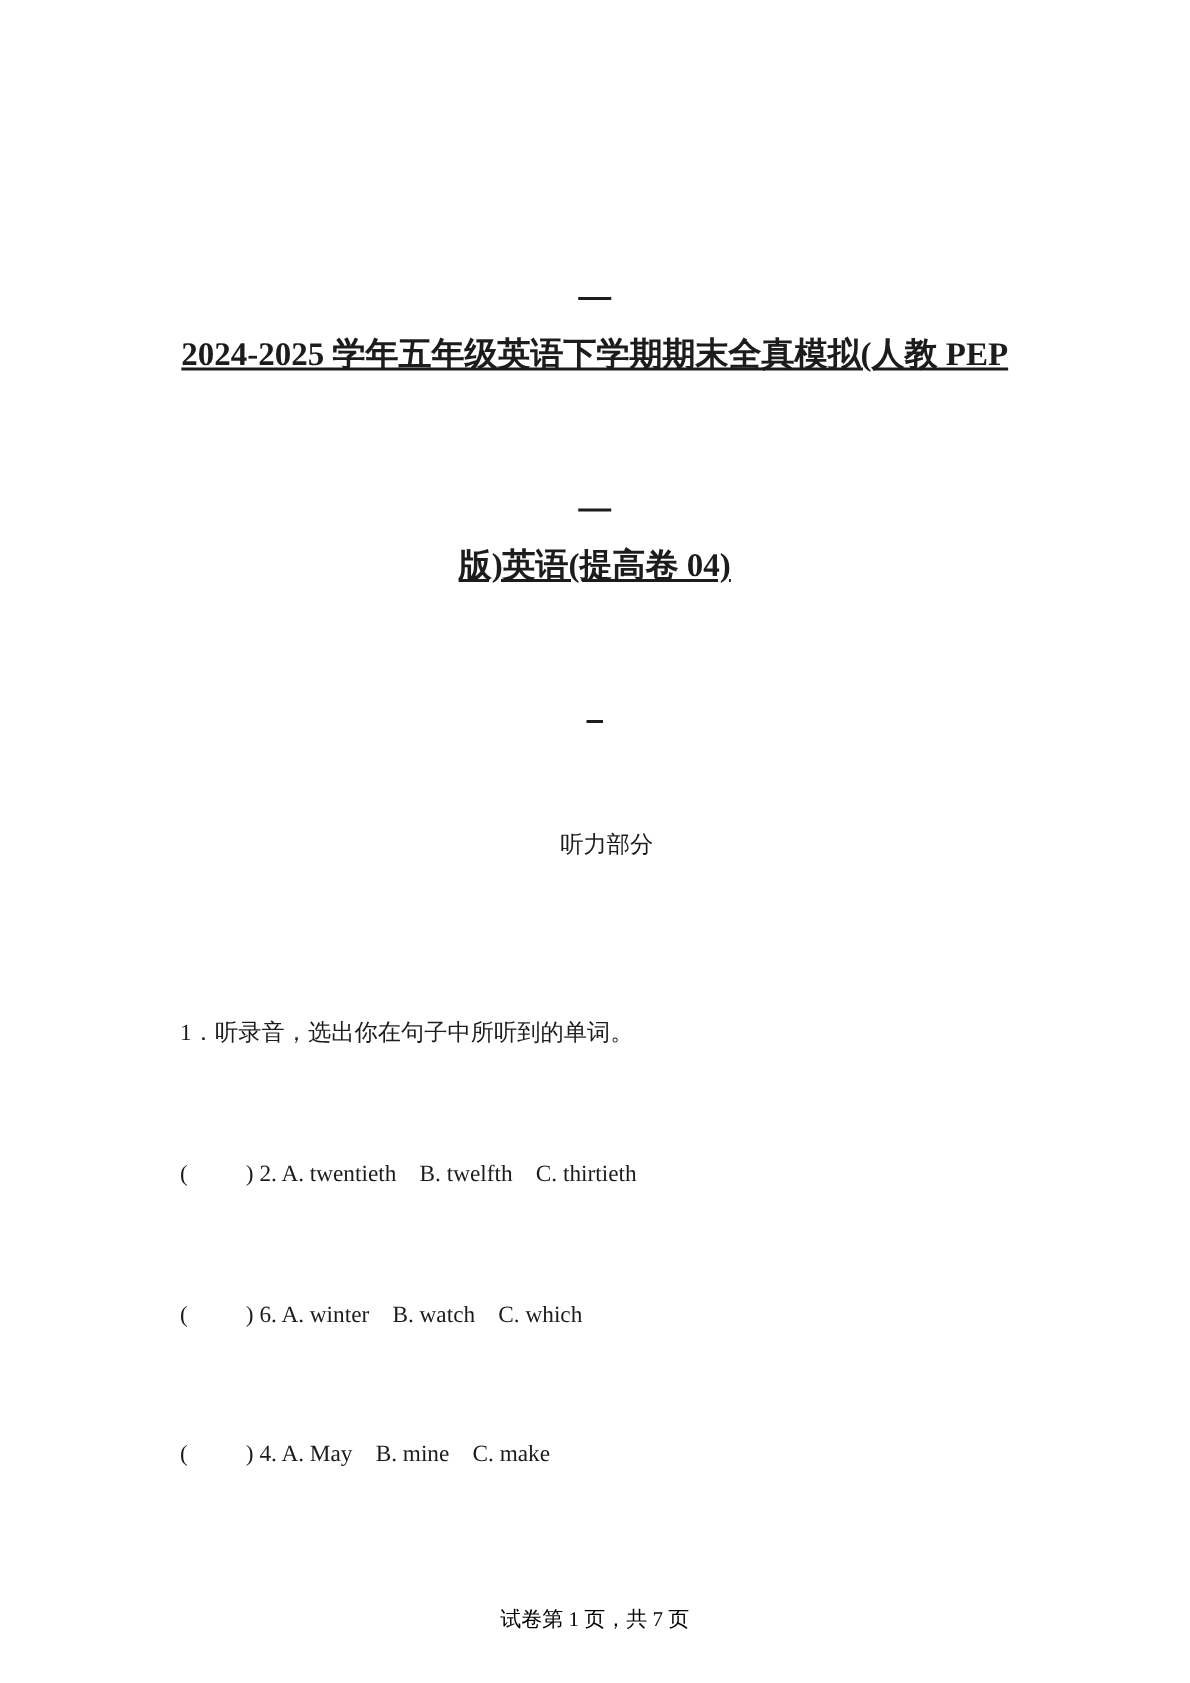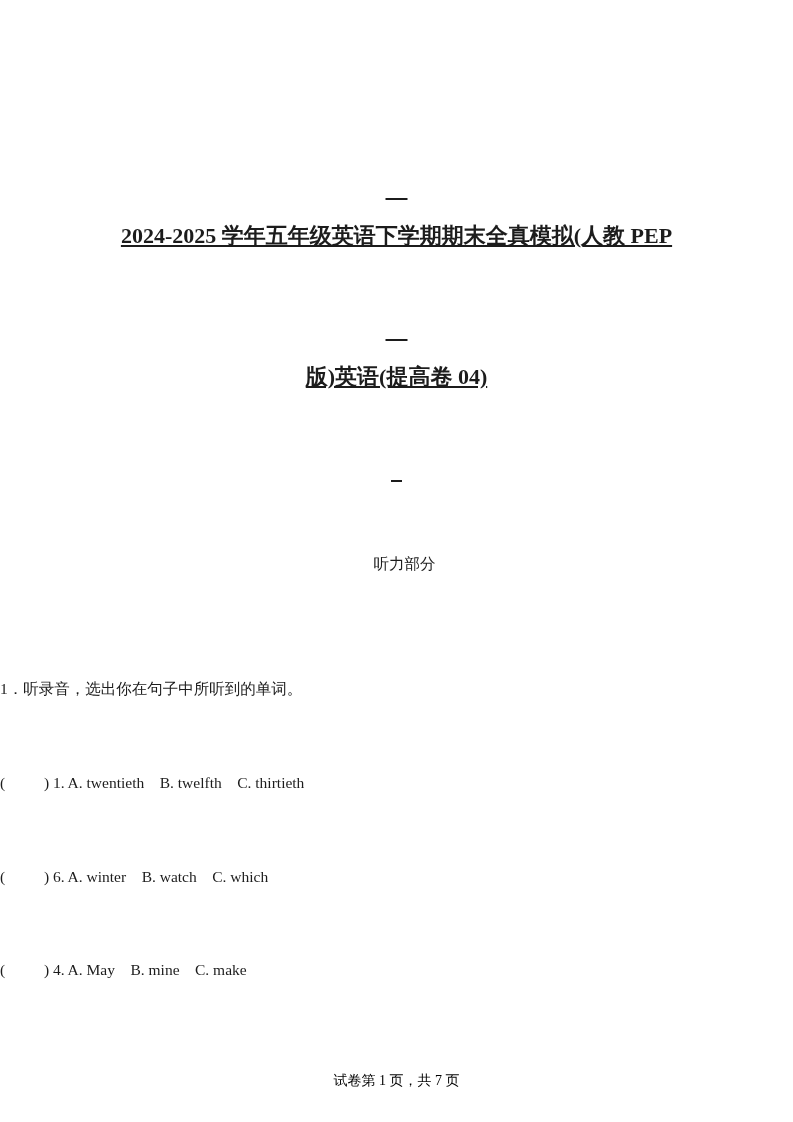--- a/index.html
+++ b/index.html
@@ -26,20 +26,21 @@
     text-decoration: underline;
   }
   .content {
     margin-top: -9px;
     font-size: 15.5px;
     line-height: 31.3px;
     white-space: pre-wrap;
   }
   .content p {
     margin: 0;
+    padding-left: 120px;
     padding-right: 36px;
   }
   .content p.center {
     padding-left: 16px;
     padding-right: 0;
     text-align: center;
   }
   .footer {
     position: absolute;
     left: 0;
@@ -59,21 +60,21 @@
 
   <div class="title-block">
     <div>2024-2025 学年五年级英语下学期期末全真模拟(人教 PEP</div>
     <div>版)英语(提高卷 04)</div>
   </div>
 
   <div class="content">
     <p class="center">听力部分</p>
 
     <p>1．听录音，选出你在句子中所听到的单词。</p>
-    <p>(          ) 1. A. twentieth    B. twelfth    C. thirtieth</p>
+    <p>(          ) 2. A. twentieth    B. twelfth    C. thirtieth</p>
     <p>(          ) 6. A. winter    B. watch    C. which</p>
     <p>(          ) 4. A. May    B. mine    C. make</p>
     
 
     
     
     
     
     
     

